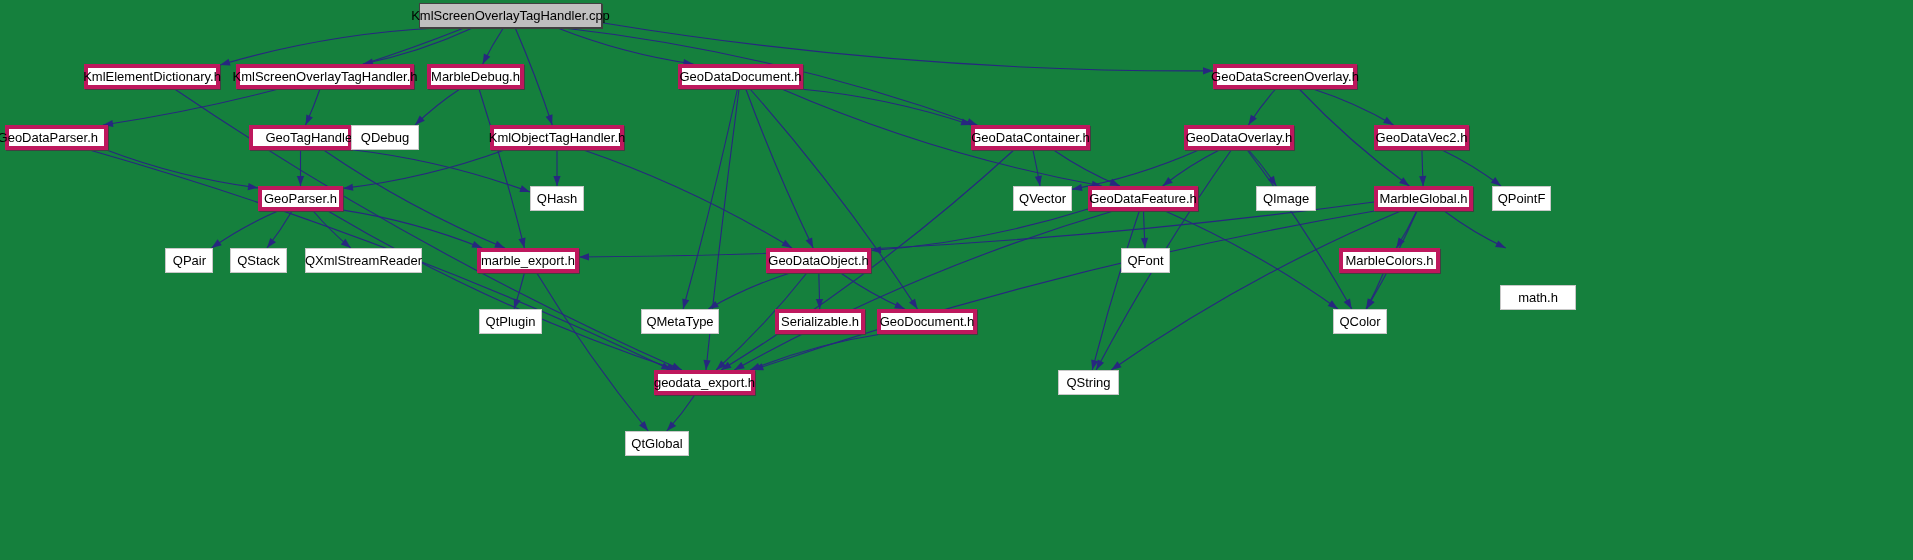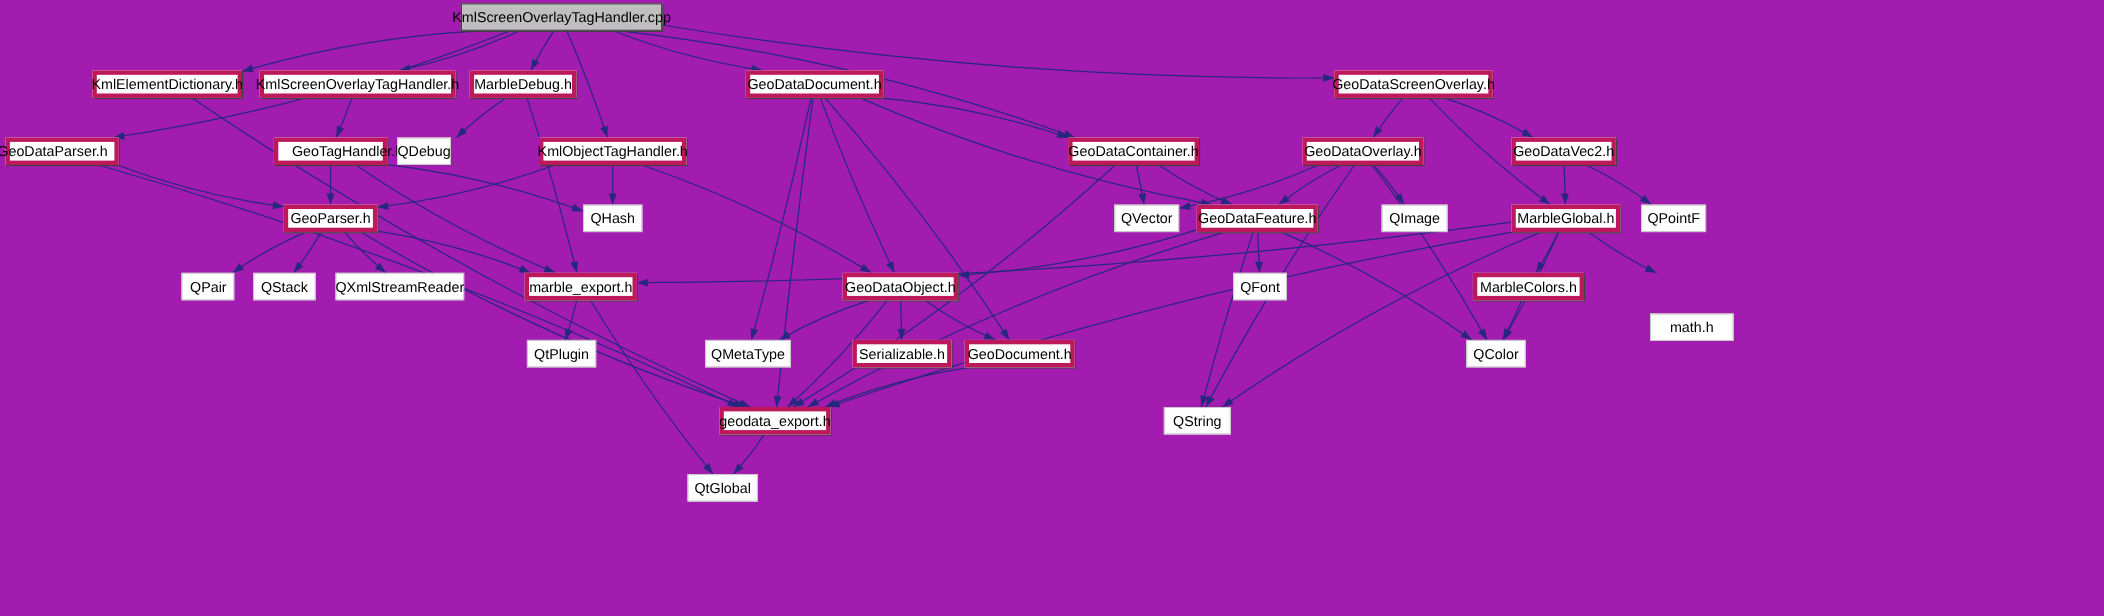--- a/index.html
+++ b/index.html
@@ -4,21 +4,21 @@
 <style>
   html, body {
     margin: 0;
     padding: 0;
     background: #ffffff;
   }
   #graph-root {
     position: relative;
     width: 1913px;
     height: 560px;
-    background: #a21caf;
+    background: #15803d;
     font-family: "Liberation Sans", sans-serif;
     overflow: hidden;
   }
   svg#edges {
     position: absolute;
     left: 0; top: 0;
     width: 1913px;
     height: 560px;
   }
   .node {
@@ -202,21 +202,21 @@
       </div>
       <div class="node strong" style="left: 1213px; top: 64px; width: 144px; height: 25px;">
         <span class="node-label">GeoDataScreenOverlay.h</span>
       </div>
       <div class="node strong" style="left: 5px; top: 125px; width: 103px; height: 25px; justify-content: flex-end;">
         <span class="node-label">GeoDataParser.h</span>
       </div>
       <div class="node strong" style="left: 249px; top: 125px; width: 103px; height: 25px; padding-left: 31px;">
         <span class="node-label">GeoTagHandler.h</span>
       </div>
-      <div class="node weak" style="left: 361px; top: 125px; width: 49px; height: 25px;">
+      <div class="node weak" style="left: 351px; top: 125px; width: 68px; height: 25px;">
         <span class="node-label">QDebug</span>
       </div>
       <div class="node strong" style="left: 490px; top: 125px; width: 134px; height: 25px; text-align: right;">
         <span class="node-label">KmlObjectTagHandler.h</span>
       </div>
       <div class="node strong" style="left: 971px; top: 125px; width: 119px; height: 25px;">
         <span class="node-label">GeoDataContainer.h</span>
       </div>
       <div class="node strong" style="left: 1184px; top: 125px; width: 110px; height: 25px;">
         <span class="node-label">GeoDataOverlay.h</span>

